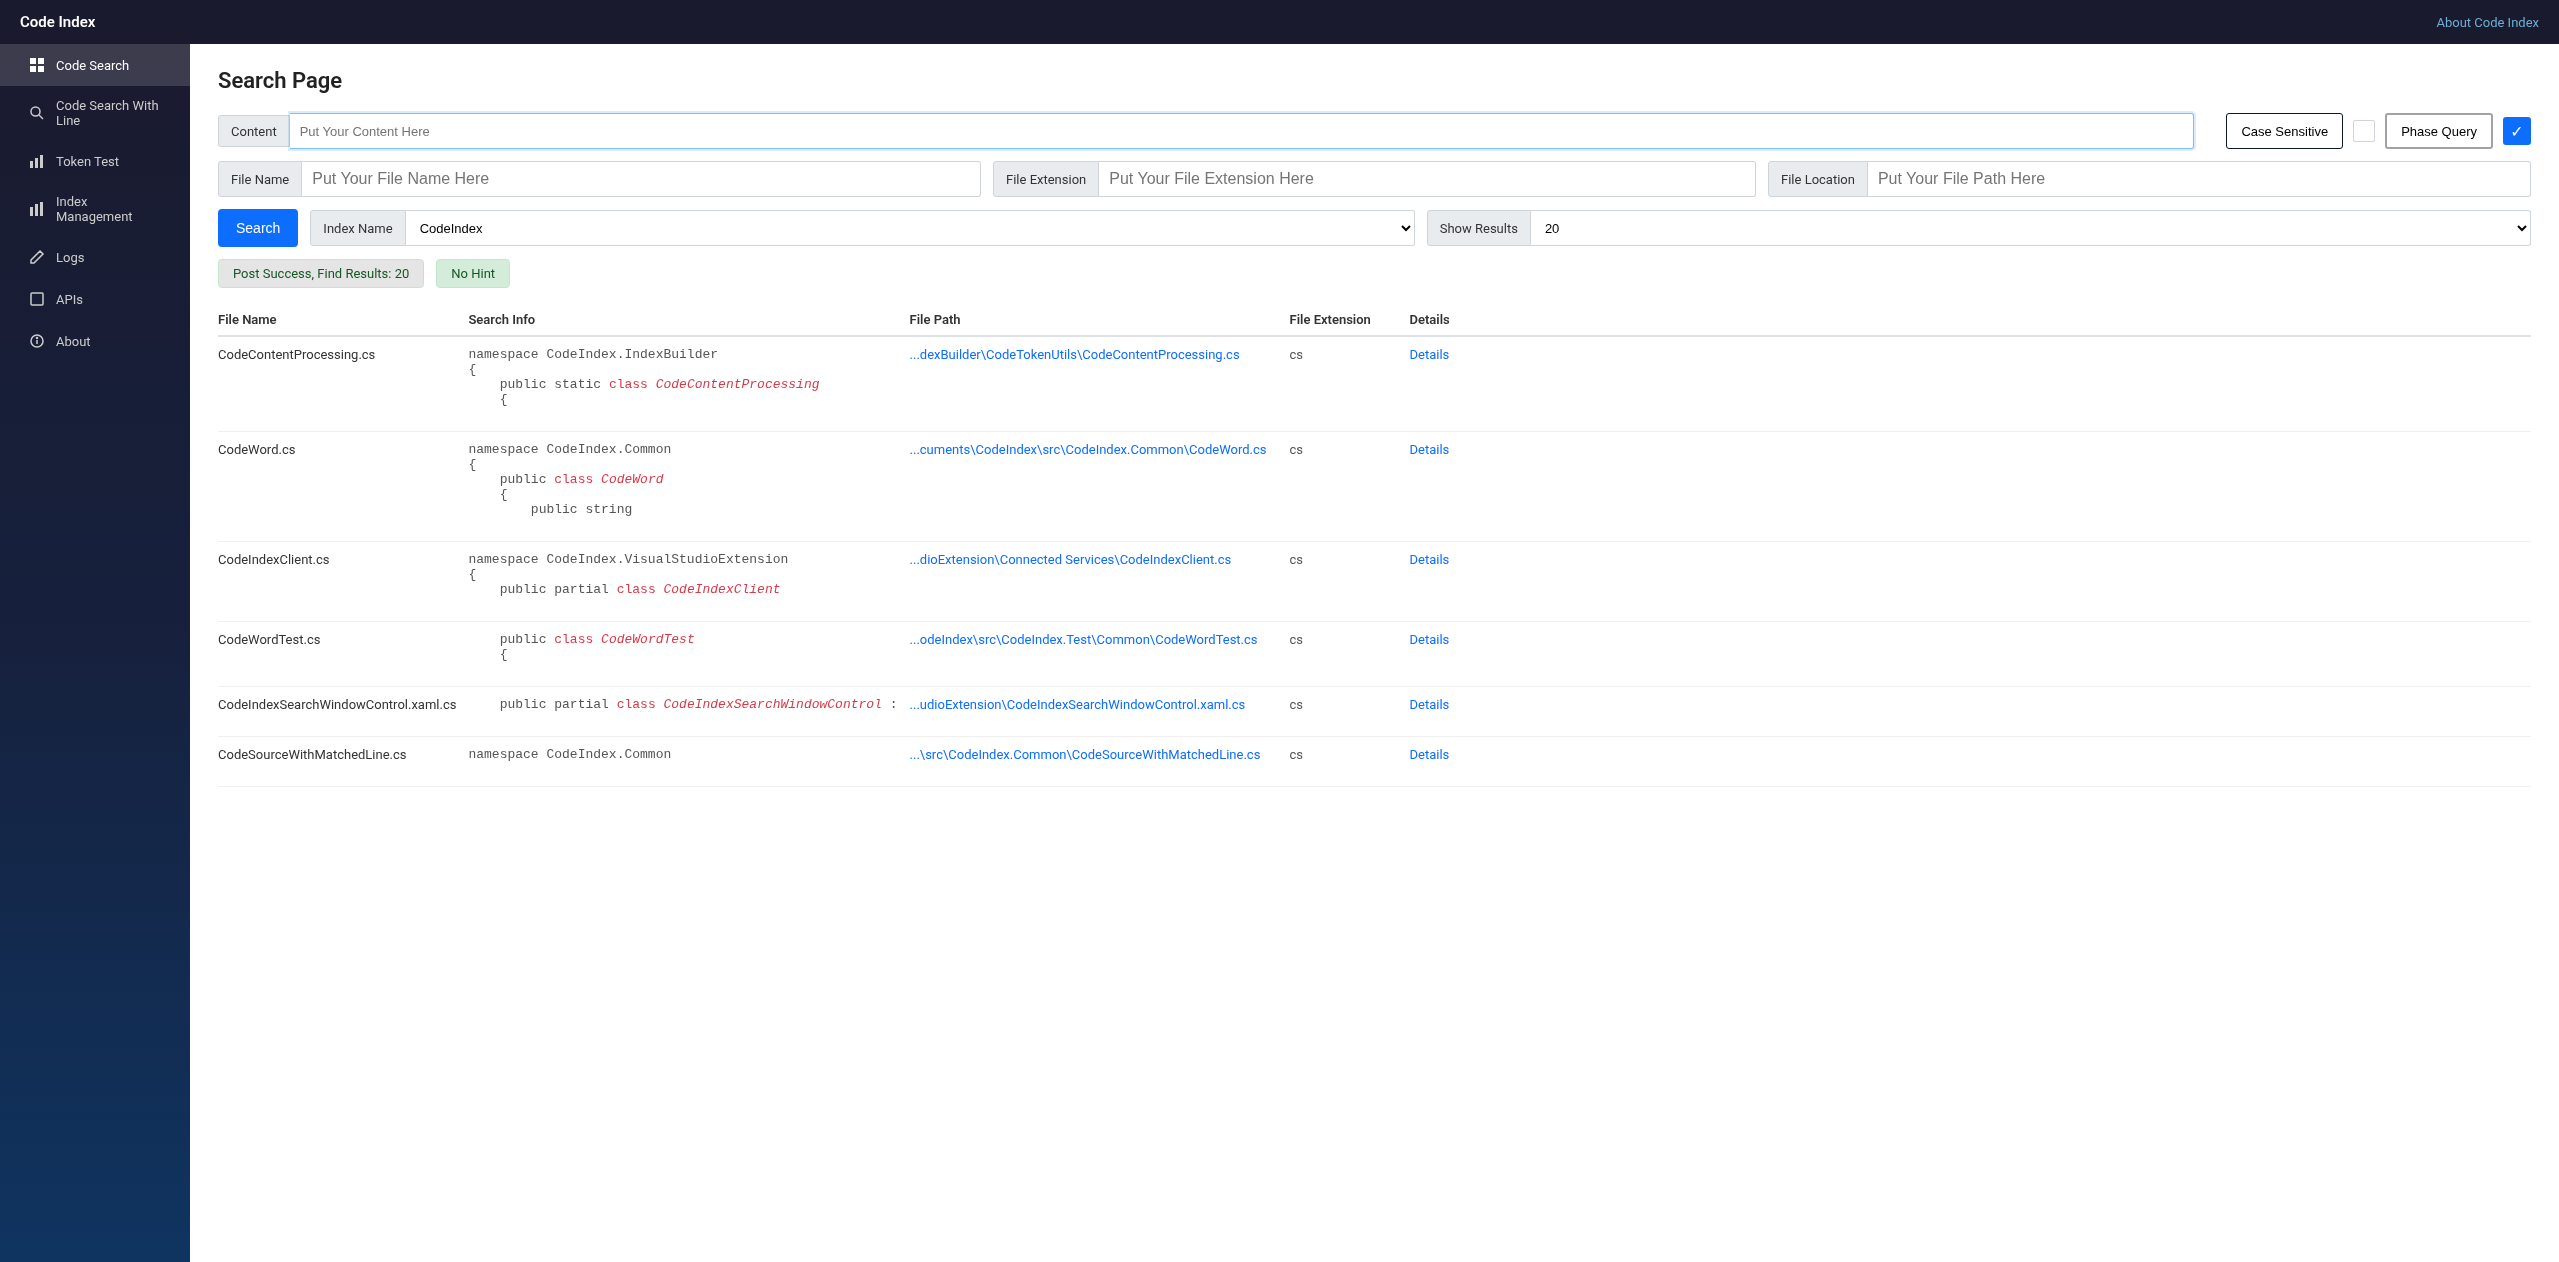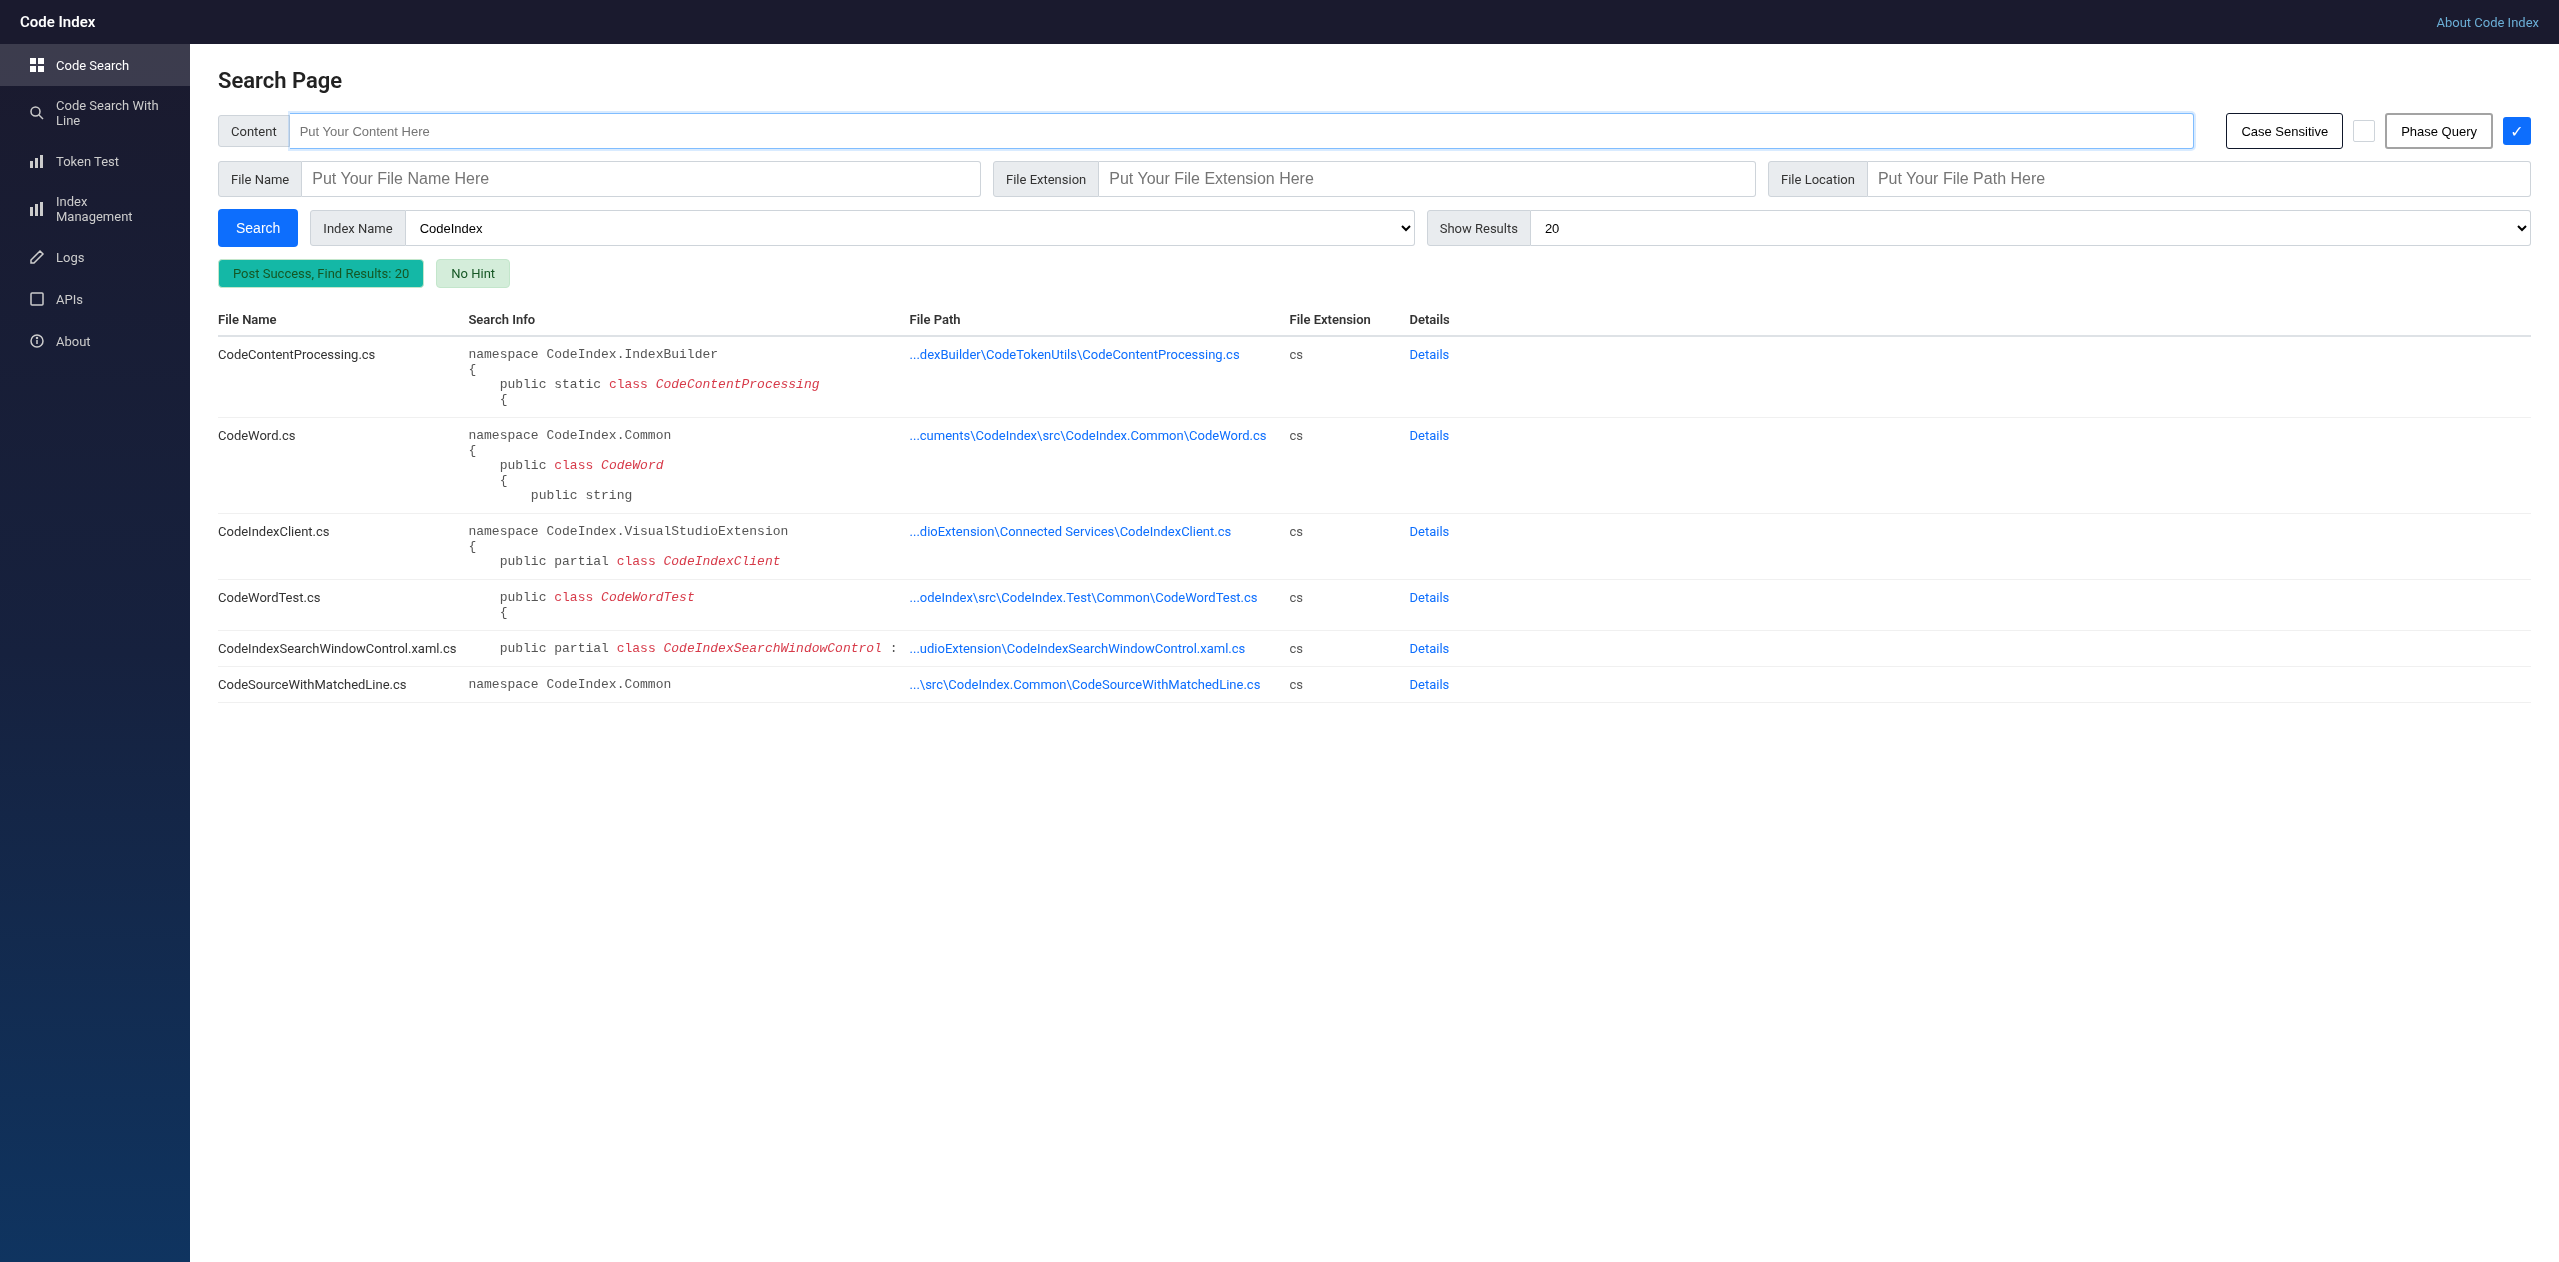--- a/index.html
+++ b/index.html
@@ -134,21 +134,21 @@
       color: white;
       border: none;
       padding: 8px 18px;
       font-size: 14px;
       border-radius: 4px;
       cursor: pointer;
       height: 38px;
     }
 
     .status-badge-success {
-      background: #14b8a6;
+      background: #e5e5e5;
       border: 1px solid #c3e6cb;
       color: #155724;
       padding: 6px 14px;
       border-radius: 4px;
       font-size: 13px;
     }
     .hint-badge {
       background: #d4edda;
       border: 1px solid #c3e6cb;
       color: #155724;
@@ -161,21 +161,21 @@
     .results-table { width: 100%; border-collapse: collapse; margin-top: 16px; }
     .results-table th {
       text-align: left;
       font-weight: 600;
       font-size: 13px;
       color: #333;
       padding: 8px 12px 8px 0;
       border-bottom: 2px solid #dee2e6;
     }
     .results-table td {
-      padding: 10px 12px 10px 0;
+      padding: 10px 12px 24px 0;
       vertical-align: top;
       border-bottom: 1px solid #f0f0f0;
       font-size: 13px;
     }
     .file-name-cell { color: #333; font-size: 13px; }
     .match-info-cell { font-family: 'Courier New', monospace; font-size: 12px; color: #555; white-space: pre; }
     .file-path-cell { color: #0d6efd; font-size: 12px; }
     .ext-cell { color: #555; font-size: 13px; }
     .details-link { color: #0d6efd; text-decoration: none; font-size: 13px; }
 

